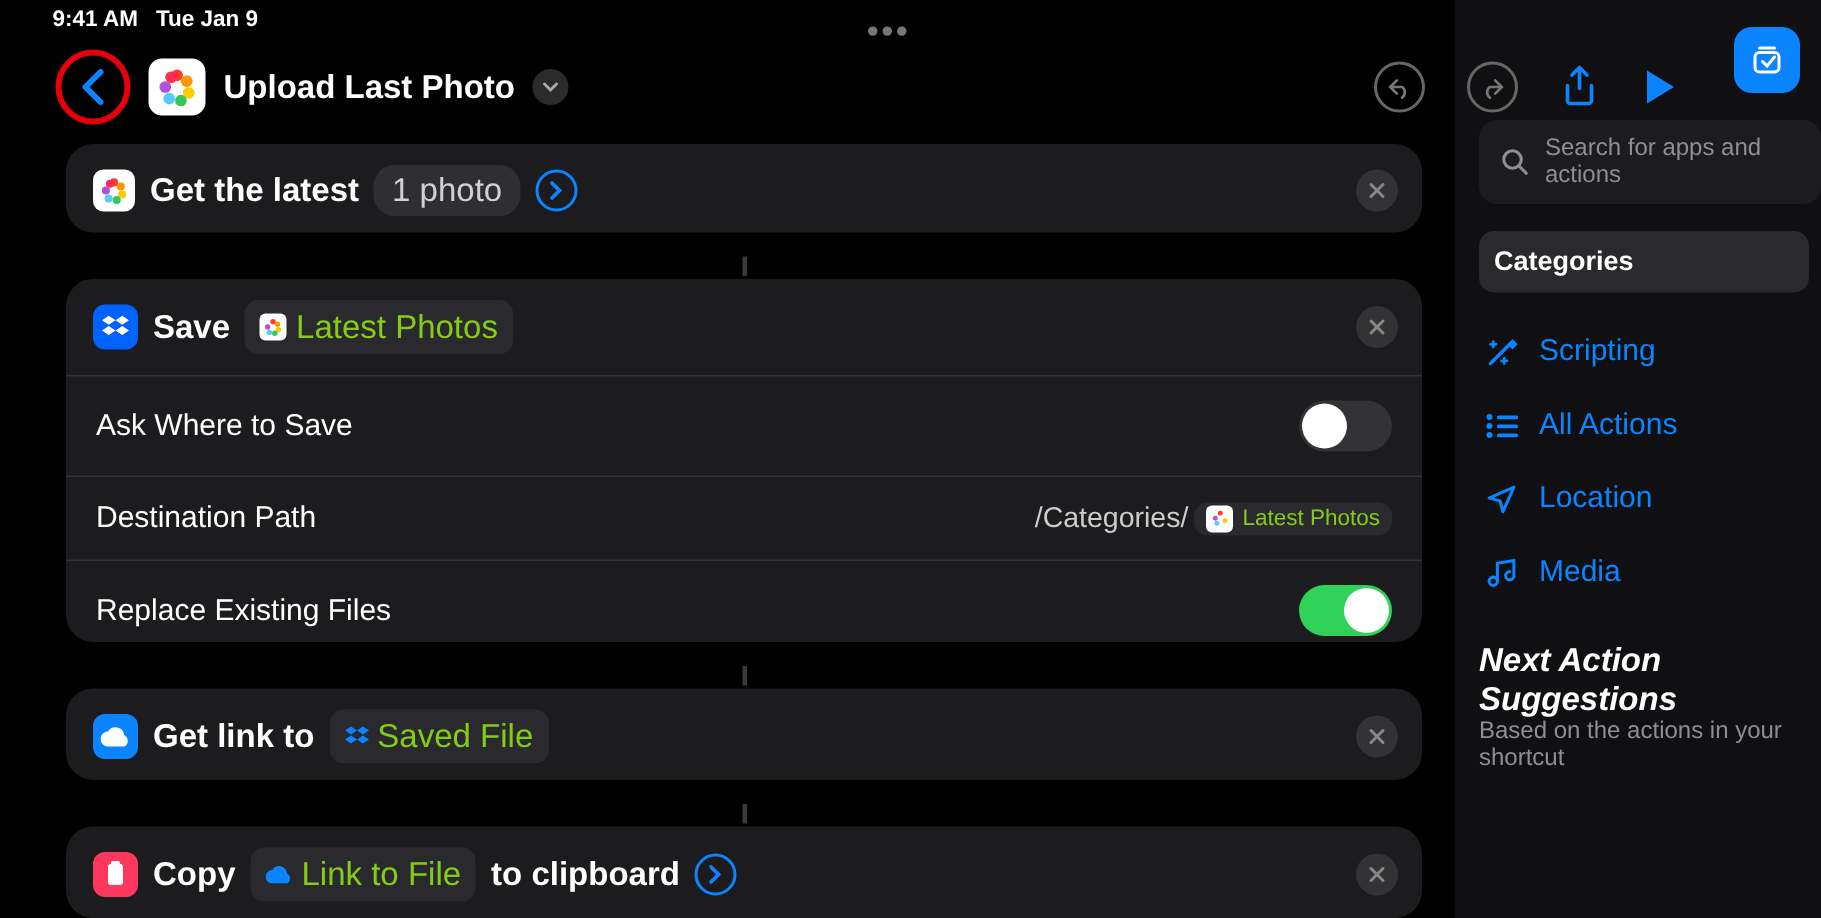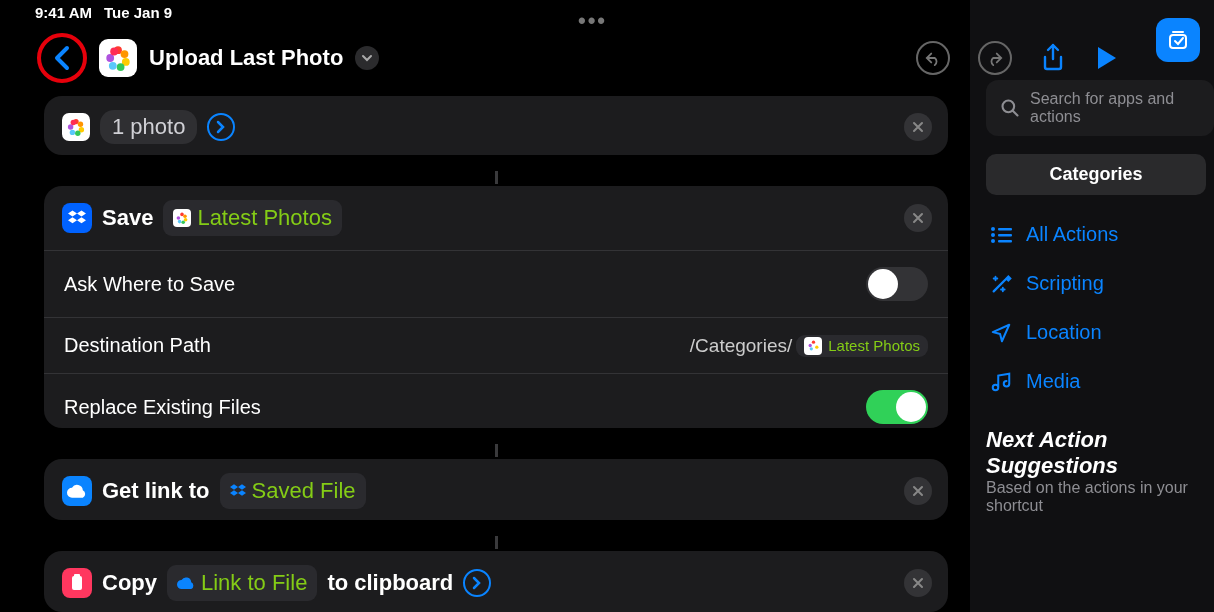--- a/index.html
+++ b/index.html
@@ -30,21 +30,21 @@
     .knob{width:30px;height:30px;background:#fff;border-radius:15px;position:absolute;top:2px;}
     .toggle.off .knob{left:2px;}
     .toggle.on .knob{right:2px;}
     .link-text{color:#84cc16;font-weight:400;}
     .small-app-icon{width:28px;height:28px;border-radius:7px;background:#fff;display:inline-flex;align-items:center;justify-content:center;vertical-align:middle;}
     .chip{display:inline-flex;align-items:center;gap:6px;background:#2a2a2e;border-radius:9px;padding:5px 10px;}
     .mini-icon{width:18px;height:18px;border-radius:4px;background:#fff;display:inline-flex;align-items:center;justify-content:center;}
     .side-top{display:flex;align-items:center;gap:10px;justify-content:flex-end;padding-right:14px;}
     .lib-btn{width:44px;height:44px;border-radius:12px;background:#0a84ff;display:flex;align-items:center;justify-content:center;}
     .search{display:flex;align-items:center;gap:10px;background:#1c1c1e;border-radius:12px;padding:10px 14px;margin-right:0;font-size:16px;color:#8e8e93;}
-    .seg{background:#2a2a2c;border-radius:10px;padding:10px;text-align:center;font-size:18px;font-weight:600;color:#fff;margin-right:8px;}
+    .seg{background:#2a2a2c;border-radius:10px;padding:10px;text-align:left;font-size:18px;font-weight:600;color:#fff;margin-right:8px;}
     .cat-item{display:flex;align-items:center;gap:14px;font-size:20px;color:#0a84ff;padding:10px 4px;}
     .section-title{font-size:22px;font-weight:700;margin-top:6px;font-style:italic;}
     .section-sub{font-size:16px;color:#8e8e93;}
     .sugg{background:#1c1c1e;border-radius:16px;display:flex;align-items:center;gap:12px;padding:10px 12px;margin-right:8px;margin-top:8px;}
     .sugg-icon{width:42px;height:42px;border-radius:10px;background:#ffd60a;display:flex;align-items:center;justify-content:center;}
     svg{display:block;}
     .svc-icon{width:30px;height:30px;border-radius:8px;display:flex;align-items:center;justify-content:center;}
     .dropbox{background:#0062ff;}
     .icloud{background:#0a84ff;}
   </style>
@@ -63,20 +63,21 @@
                 <circle cx="10" cy="4" r="3" fill="#ff3b30"></circle>
                 <circle cx="15" cy="7" r="3" fill="#ff9500"></circle>
                 <circle cx="16" cy="13" r="3" fill="#ffcc00"></circle>
                 <circle cx="12" cy="17" r="3" fill="#34c759"></circle>
                 <circle cx="6" cy="16" r="3" fill="#5ac8fa"></circle>
                 <circle cx="4" cy="10" r="3" fill="#af52de"></circle>
                 <circle cx="7" cy="5" r="3" fill="#ff2d55"></circle>
               </g>
             </svg>
         </span>
+        <span>Get the latest</span>
         <span class="pill">1 photo</span>
         <span class="more-circle">
           <svg width="10" height="14" viewBox="0 0 10 14">
               <path d="M2 2 L7 7 L2 12" stroke="#0a84ff" stroke-width="2.5" fill="none" stroke-linecap="round"></path>
             </svg>
         </span>
         <span class="close-x">
           <svg width="12" height="12" viewBox="0 0 12 12">
               <path d="M2 2 L10 10 M10 2 L2 10" stroke="#888" stroke-width="2" stroke-linecap="round"></path>
             </svg>
@@ -228,39 +229,39 @@
           </svg>
       </span>
       <span>Search for apps and actions</span>
     </div>
 
     <div class="seg">Categories</div>
 
     <div style="display:flex;flex-direction:column;gap:6px;">
       <div class="cat-item">
         <span>
+            <svg width="22" height="22" viewBox="0 0 24 24">
+              <path d="M4 20 L18 6 M18 6l2-2 2 2-2 2z" stroke="#0a84ff" stroke-width="2.5" fill="#0a84ff" stroke-linecap="round"></path>
+              <path d="M6 4v4M4 6h4M14 16v4M12 18h4" stroke="#0a84ff" stroke-width="2" stroke-linecap="round"></path>
+            </svg>
+          </span>
+        <span>Scripting</span>
+      </div>
+      <div class="cat-item">
+        <span>
             <svg width="22" height="18" viewBox="0 0 22 18">
               <circle cx="3" cy="3" r="2" fill="#0a84ff"></circle>
               <rect x="8" y="2" width="14" height="2.5" rx="1" fill="#0a84ff"></rect>
               <circle cx="3" cy="9" r="2" fill="#0a84ff"></circle>
               <rect x="8" y="8" width="14" height="2.5" rx="1" fill="#0a84ff"></rect>
               <circle cx="3" cy="15" r="2" fill="#0a84ff"></circle>
               <rect x="8" y="14" width="14" height="2.5" rx="1" fill="#0a84ff"></rect>
             </svg>
           </span>
         <span>All Actions</span>
-      </div>
-      <div class="cat-item">
-        <span>
-            <svg width="22" height="22" viewBox="0 0 24 24">
-              <path d="M4 20 L18 6 M18 6l2-2 2 2-2 2z" stroke="#0a84ff" stroke-width="2.5" fill="#0a84ff" stroke-linecap="round"></path>
-              <path d="M6 4v4M4 6h4M14 16v4M12 18h4" stroke="#0a84ff" stroke-width="2" stroke-linecap="round"></path>
-            </svg>
-          </span>
-        <span>Scripting</span>
       </div>
       <div class="cat-item">
         <span>
             <svg width="22" height="22" viewBox="0 0 24 24">
               <path d="M3 11 L21 3 L13 21 L11 13 Z" fill="none" stroke="#0a84ff" stroke-width="2.2" stroke-linejoin="round"></path>
             </svg>
           </span>
         <span>Location</span>
       </div>
       <div class="cat-item">

